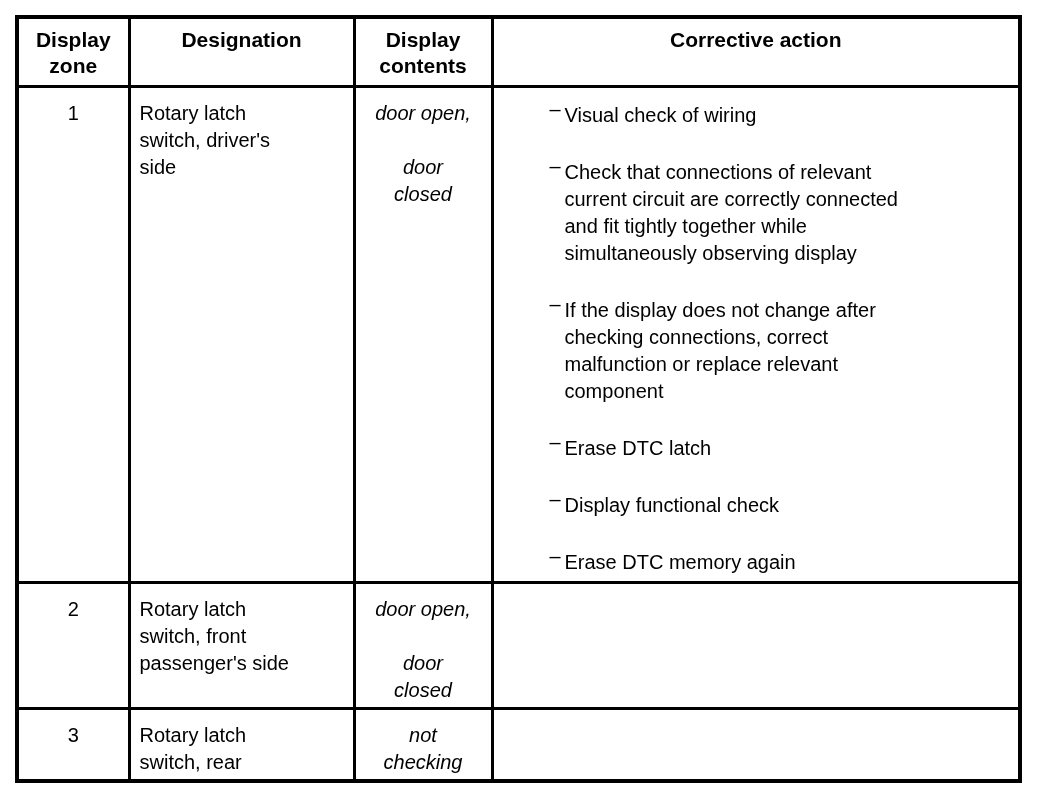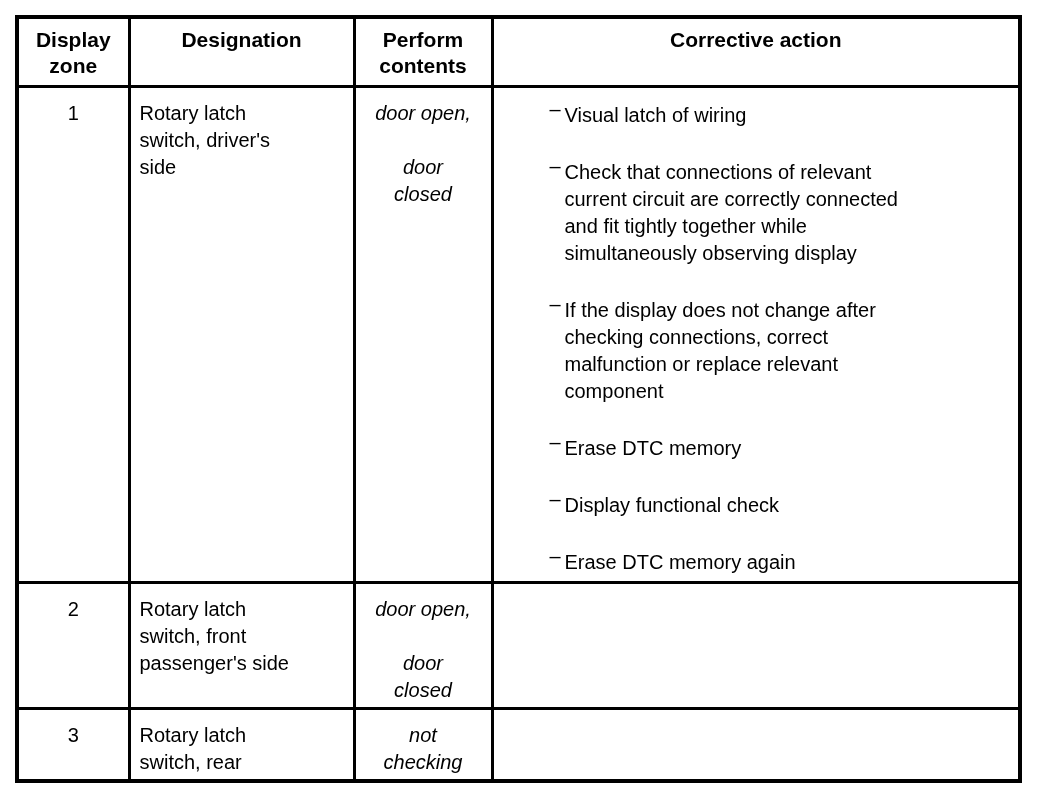--- a/index.html
+++ b/index.html
@@ -95,56 +95,56 @@
     <colgroup>
       <col class="c-zone">
       <col class="c-desig">
       <col class="c-contents">
       <col class="c-action">
     </colgroup>
     <thead>
       <tr>
         <th>Display zone</th>
         <th>Designation</th>
-        <th>Perform contents</th>
+        <th>Display contents</th>
         <th>Corrective action</th>
       </tr>
     </thead>
     <tbody>
       <tr class="row-1">
         <td class="cell-zone">1</td>
         <td class="cell-designation">Rotary latch
 switch, driver's
 side</td>
         <td class="cell-contents">door open,
 
 door
 closed</td>
         <td class="cell-actions">
           <div class="action-item">
             <span class="bullet">–</span>
-            <span class="action-text">Visual latch of wiring</span>
+            <span class="action-text">Visual check of wiring</span>
           </div>
           <div class="action-item">
             <span class="bullet">–</span>
             <span class="action-text">Check that connections of relevant
 current circuit are correctly connected
 and fit tightly together while
 simultaneously observing display</span>
           </div>
           <div class="action-item">
             <span class="bullet">–</span>
             <span class="action-text">If the display does not change after
 checking connections, correct
 malfunction or replace relevant
 component</span>
           </div>
           <div class="action-item">
             <span class="bullet">–</span>
-            <span class="action-text">Erase DTC memory</span>
+            <span class="action-text">Erase DTC latch</span>
           </div>
           <div class="action-item">
             <span class="bullet">–</span>
             <span class="action-text">Display functional check</span>
           </div>
           <div class="action-item">
             <span class="bullet">–</span>
             <span class="action-text">Erase DTC memory again</span>
           </div>
         </td>

